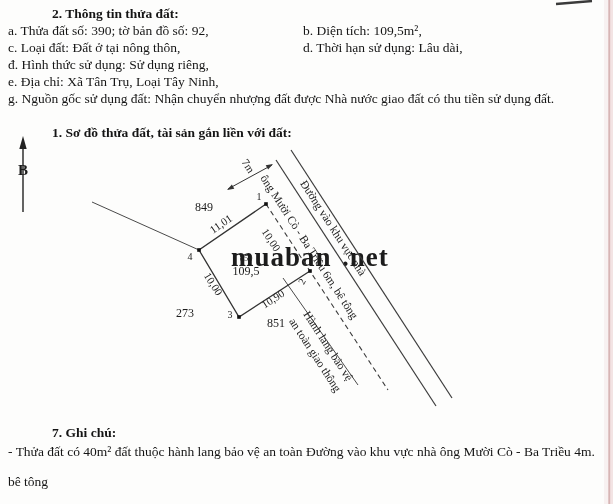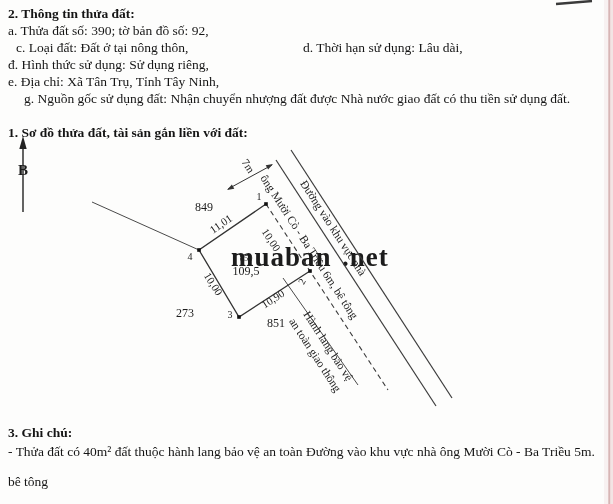--- a/index.html
+++ b/index.html
@@ -4,21 +4,21 @@
 <style>
   html,body{margin:0;padding:0;}
   body{background:#888;}
   #page{
     position:relative;width:613px;height:504px;overflow:hidden;
     background:#fdfdfc;
     font-family:"Liberation Serif", serif;
     color:#151515;
   }
   .row{position:absolute;white-space:nowrap;font-size:13.5px;line-height:16px;}
-  .b{font-weight:bold;}
+  .b{font-weight:bold;margin-left:44px;}
   svg{position:absolute;left:0;top:0;}
   svg text{font-family:"Liberation Serif", serif;fill:#1c1c1c;}
   .dim{font-size:11px;}
   .nbr{font-size:12px;}
   .vx{font-size:10px;}
   .roadname{font-size:11.5px;}
   .wm{font-weight:bold;letter-spacing:1px;}
 </style>
 </head>
 <body>
@@ -87,24 +87,25 @@
     <g>
       <rect x="604" y="0" width="9" height="504" fill="#f8f1f1"></rect>
       <rect x="608.3" y="0" width="2.2" height="504" fill="#d8b5b5"></rect>
       <rect x="610.5" y="0" width="2.5" height="504" fill="#f3e4e4"></rect>
       <line x1="556" y1="4" x2="592" y2="1" stroke="#3a3a3a" stroke-width="2.4"></line>
     </g>
   </svg>
 
   <div class="row b" style="left:8px;top:6px">2. Thông tin thửa đất:</div>
   <div class="row" style="left:8px;top:23px">a. Thửa đất số: 390; tờ bản đồ số: 92,</div>
-  <div class="row" style="left:16px;top:40px">c. Loại đất: Đất ở tại nông thôn,</div>
+  <div class="row" style="left:303px;top:23px">b. Diện tích: 109,5m²,</div>
+  <div class="row" style="left:8px;top:40px">c. Loại đất: Đất ở tại nông thôn,</div>
   <div class="row" style="left:303px;top:40px">d. Thời hạn sử dụng: Lâu dài,</div>
   <div class="row" style="left:8px;top:57px">đ. Hình thức sử dụng: Sử dụng riêng,</div>
-  <div class="row" style="left:8px;top:74px">e. Địa chỉ: Xã Tân Trụ, Tỉnh Tây Ninh,</div>
-  <div class="row" style="left:24px;top:91px">g. Nguồn gốc sử dụng đất: Nhận chuyển nhượng đất được Nhà nước giao đất có thu tiền sử dụng đất.</div>
+  <div class="row" style="left:8px;top:74px">e. Địa chỉ: Xã Tân Trụ, Loại Tây Ninh,</div>
+  <div class="row" style="left:8px;top:91px">g. Nguồn gốc sử dụng đất: Nhận chuyển nhượng đất được Nhà nước giao đất có thu tiền sử dụng đất.</div>
   <div class="row b" style="left:8px;top:125px">1. Sơ đồ thửa đất, tài sản gắn liền với đất:</div>
 
-  <div class="row b" style="left:8px;top:425px">3. Ghi chú:</div>
-  <div class="row" style="left:8px;top:444px">- Thửa đất có 40m² đất thuộc hành lang bảo vệ an toàn Đường vào khu vực nhà ông Mười Cò - Ba Triều 5m.</div>
+  <div class="row b" style="left:8px;top:425px">7. Ghi chú:</div>
+  <div class="row" style="left:8px;top:444px">- Thửa đất có 40m² đất thuộc hành lang bảo vệ an toàn Đường vào khu vực nhà ông Mười Cò - Ba Triều 4m.</div>
   <div class="row" style="left:8px;top:474px">bê tông</div>
 
 </div>
 
 </body></html>

